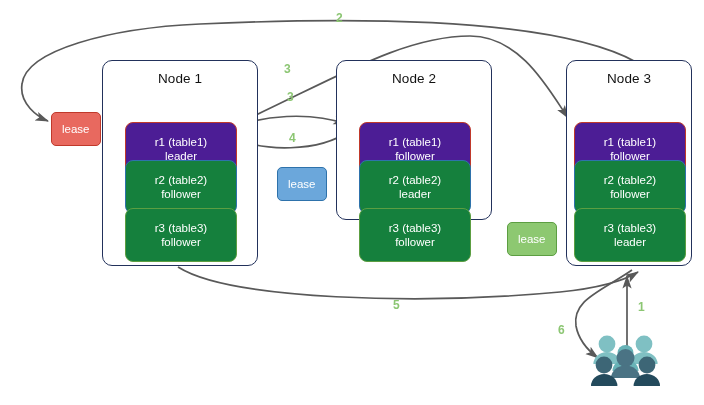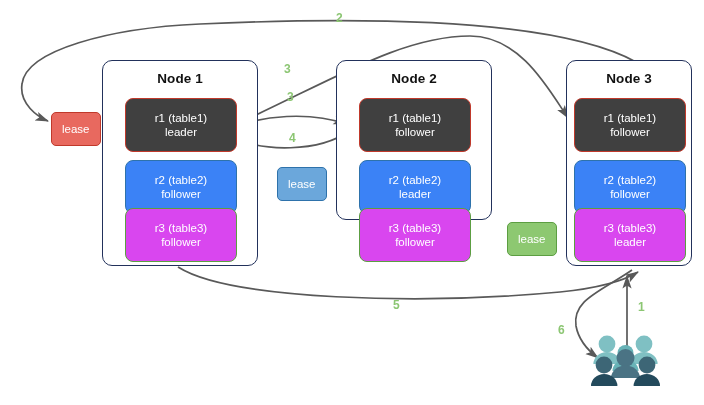--- a/index.html
+++ b/index.html
@@ -28,43 +28,43 @@
     background: #ffffff;
     z-index: 3;
   }
   .node-title {
     position: absolute;
     left: 0;
     right: 0;
     top: 10px;
     text-align: center;
     font-size: 13.5px;
-    font-weight: bold;
+    font-weight: normal;
     color: #111111;
     letter-spacing: 0.1px;
   }
   .replica {
     position: absolute;
     left: 22px;
     width: 112px;
     height: 54px;
     box-sizing: border-box;
     border-radius: 8px;
     display: flex;
     flex-direction: column;
     align-items: center;
     justify-content: center;
     color: #ffffff;
     font-size: 11.5px;
     line-height: 14px;
     text-align: center;
   }
-  .replica.r1 { background: #404040; border: 1.4px solid #c0392b; }
-  .replica.r2 { background: #3b82f6; border: 1.4px solid #2e72ab; }
-  .replica.r3 { background: #d946ef; border: 1.4px solid #5c9e42; }
+  .replica.r1 { background: #4c1d95; border: 1.4px solid #c0392b; margin-top: 24px; }
+  .replica.r2 { background: #15803d; border: 1.4px solid #2e72ab; }
+  .replica.r3 { background: #15803d; border: 1.4px solid #5c9e42; }
   .replica .l1, .replica .l2 { display: block; }
 
   .lease {
     position: absolute;
     box-sizing: border-box;
     height: 22px;
     padding: 16px 10px;
     border-radius: 5px;
     display: flex;
     align-items: center;

